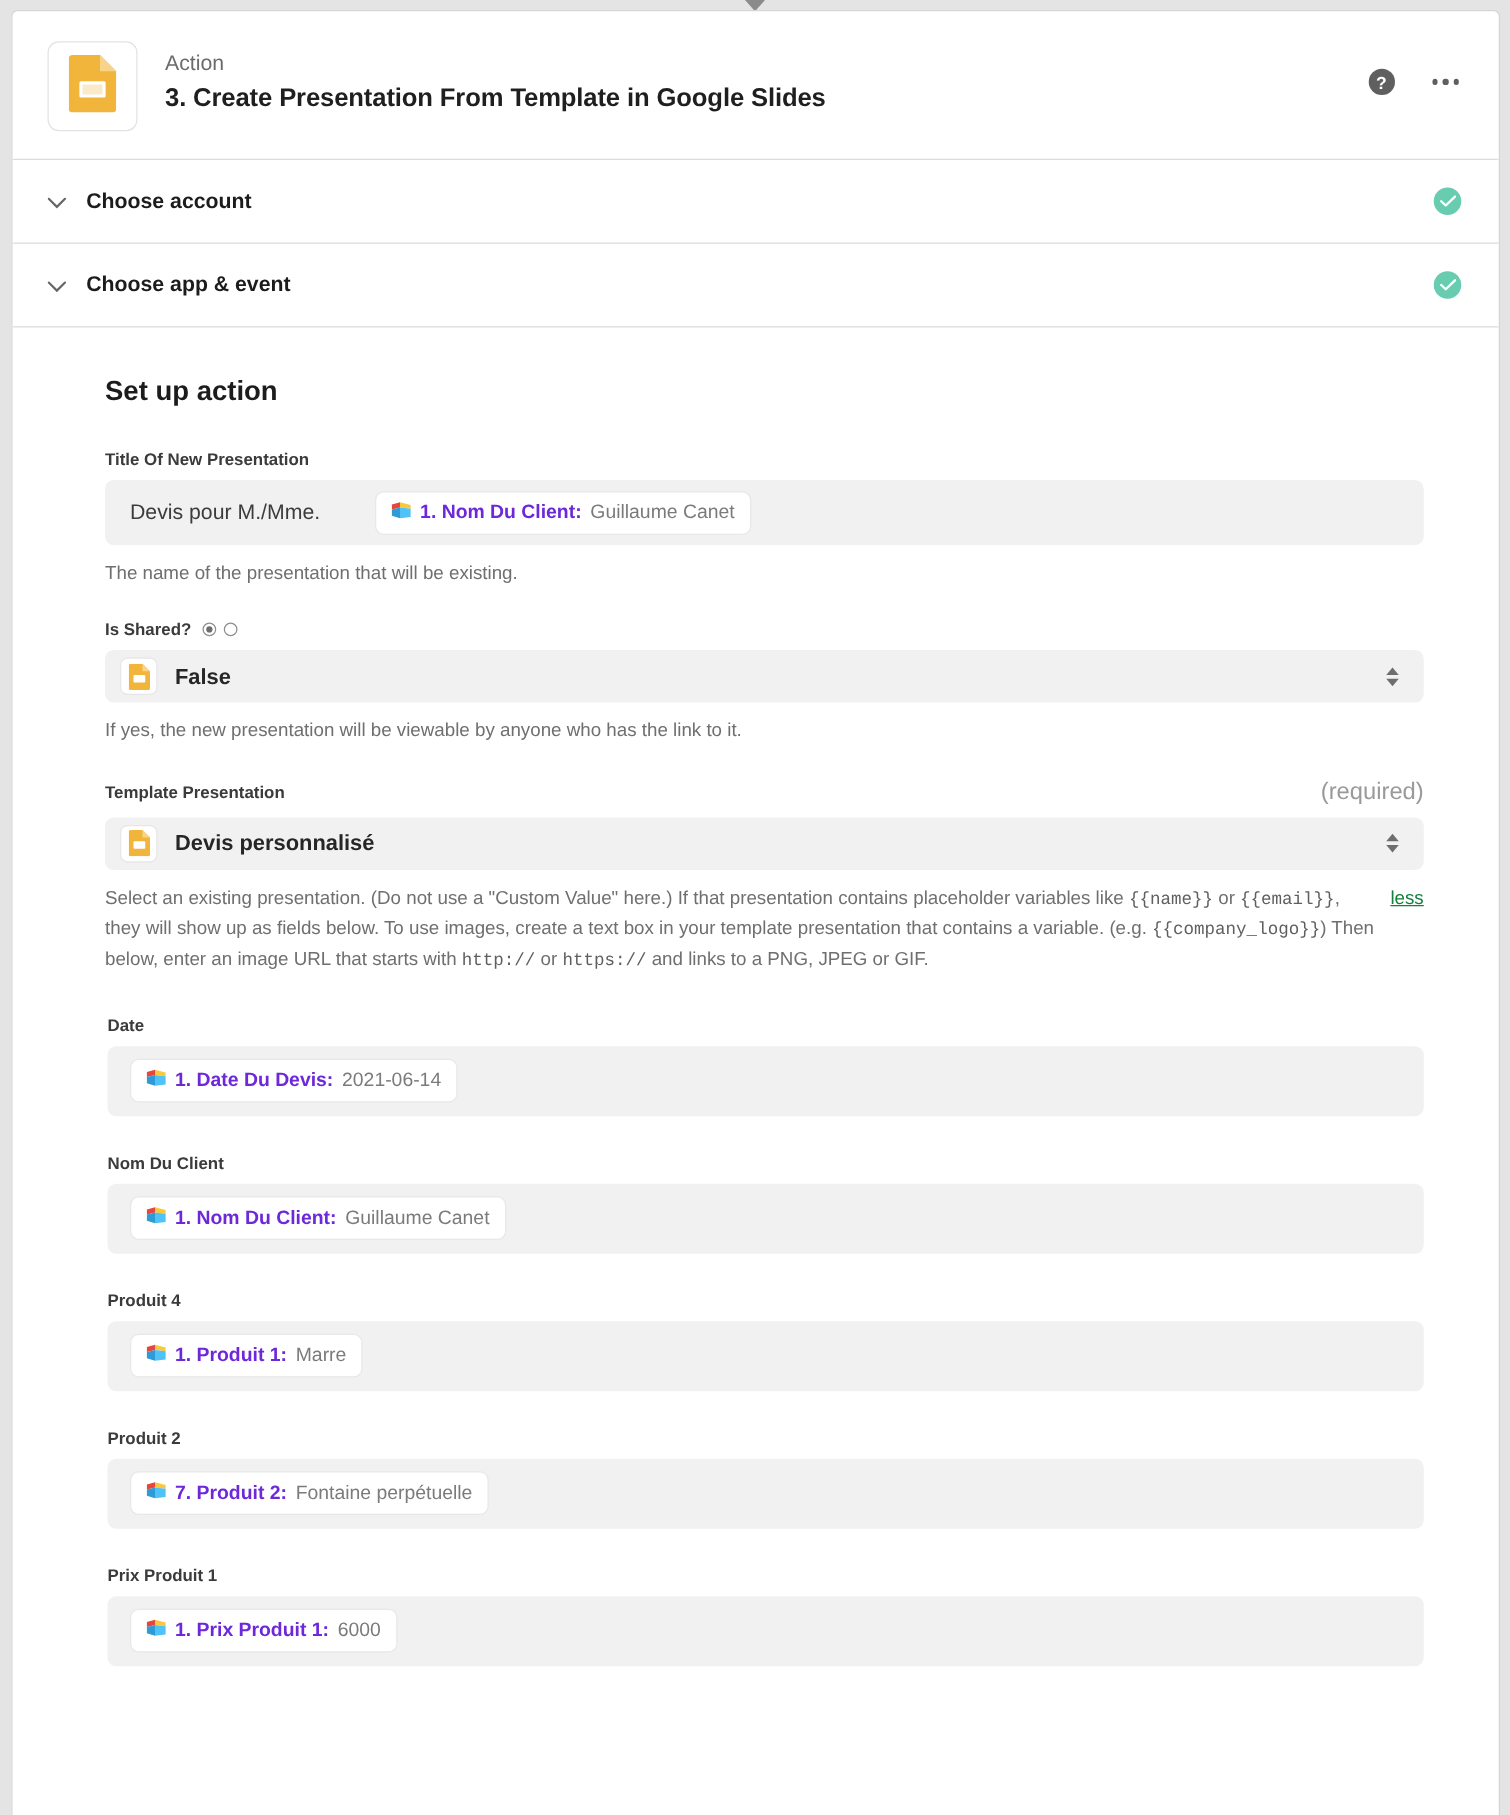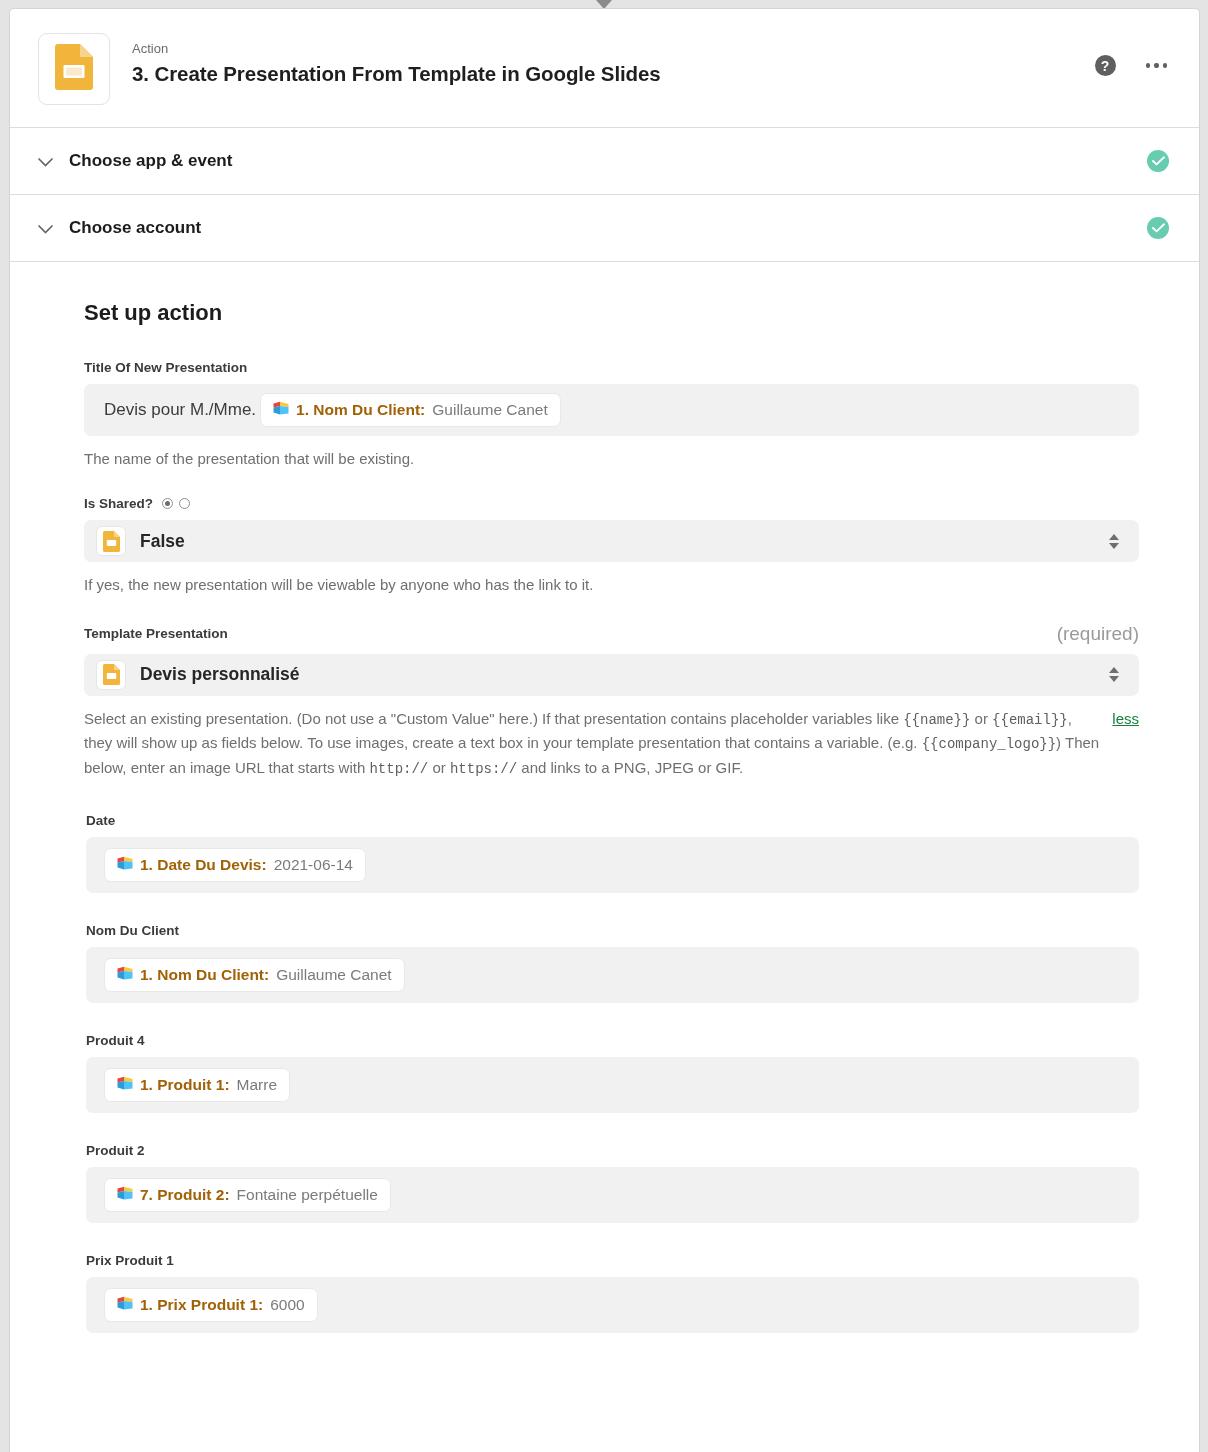--- a/index.html
+++ b/index.html
@@ -27,21 +27,21 @@
     overflow: hidden;
   }
   
   .hdr { display: flex; align-items: flex-start; padding: 24px 22px 22px 28px; border-bottom: 1px solid #dcdcdc; }
   .app-tile {
     width: 72px; height: 72px; flex: none;
     border: 1px solid #e3e3e3; border-radius: 9px;
     background: #fff; display: flex; align-items: center; justify-content: center;
   }
   .hdr-text { margin-left: 22px; padding-top: 7px; flex: 1; }
-  .kicker { font-size: 13px; color: #6b6b6b; line-height: 1.35; }
+  .kicker { font-size: 17px; color: #6b6b6b; line-height: 1.35; }
   .step-title { font-size: 20.5px; font-weight: bold; color: #1f1f1f; margin-top: 4px; letter-spacing: -0.1px; }
   .hdr-actions { display: flex; align-items: center; gap: 30px; padding-top: 22px; padding-right: 10px; }
   .help-ic { width: 21px; height: 21px; border-radius: 50%; background: #5f5f5f; color: #fff;
              font-size: 14px; font-weight: bold; display: flex; align-items: center; justify-content: center; cursor: pointer; }
   .dots { display: flex; gap: 4px; cursor: pointer; }
   .dots i { width: 4.5px; height: 4.5px; border-radius: 50%; background: #5f5f5f; display: block; }
 
   
   .crow { display: flex; align-items: center; padding: 22px 22px 22px 28px; border-bottom: 1px solid #dcdcdc; cursor: pointer; }
   .chev { width: 26px; color: #555; font-size: 17px; flex: none; line-height: 1; }
@@ -64,29 +64,29 @@
   .radio { width: 11px; height: 11px; border-radius: 50%; border: 1px solid #8e8e8e; background: #fff;
            display: inline-flex; align-items: center; justify-content: center; cursor: pointer; }
   .radio.on::after { content: ""; width: 5px; height: 5px; border-radius: 50%; background: #6d6d6d; }
   .radio-group { display: flex; gap: 6px; align-items: center; }
 
   .input-box {
     background: #f1f1f1; border-radius: 7px; min-height: 52px;
     display: flex; align-items: center; padding: 0 16px; gap: 0;
     cursor: text;
   }
-  .input-box.tall { height: 52px; }
+  .input-box.tall { height: 52px; gap: 40px; }
   .txt-frag { font-size: 17px; color: #3c3c3c; padding: 0 4px; }
 
   .pill {
     display: inline-flex; align-items: center; gap: 7px;
     background: #ffffff; border: 1px solid #e8e8e8; border-radius: 7px;
     padding: 7px 12px; font-size: 15.5px; white-space: nowrap; cursor: pointer;
   }
-  .pill .pk { font-weight: bold; color: #a16207; }
+  .pill .pk { font-weight: bold; color: #6d28d9; }
   .pill .pv { color: #7b7b7b; }
 
   .select-box {
     background: #f1f1f1; border-radius: 7px; height: 42px;
     display: flex; align-items: center; padding: 0 12px 0 12px; cursor: pointer;
     position: relative;
   }
   .sel-icon-wrap {
     width: 30px; height: 30px; background: #fff; border: 1px solid #e6e6e6; border-radius: 6px;
     display: flex; align-items: center; justify-content: center; flex: none;
@@ -136,35 +136,35 @@
         </div>
     </div>
   </div>
 
   <div class="crow">
     <span class="chev">
       <svg width="15" height="9" viewBox="0 0 15 9">
           <path d="M1,1 L7.5,7.5 L14,1" fill="none" stroke="#666" stroke-width="1.7" stroke-linecap="round"></path>
         </svg>
     </span>
-    <span class="crow-label">Choose app &amp; event</span>
+    <span class="crow-label">Choose account</span>
     <span class="check">
       <svg width="13" height="10" viewBox="0 0 13 10">
           <path d="M1,5 L4.6,8.4 L12,1.3" fill="none" stroke="#fff" stroke-width="1.9" stroke-linecap="round" stroke-linejoin="round"></path>
         </svg>
     </span>
   </div>
 
   <div class="crow">
     <span class="chev">
       <svg width="15" height="9" viewBox="0 0 15 9">
           <path d="M1,1 L7.5,7.5 L14,1" fill="none" stroke="#666" stroke-width="1.7" stroke-linecap="round"></path>
         </svg>
     </span>
-    <span class="crow-label">Choose account</span>
+    <span class="crow-label">Choose app &amp; event</span>
     <span class="check">
       <svg width="13" height="10" viewBox="0 0 13 10">
           <path d="M1,5 L4.6,8.4 L12,1.3" fill="none" stroke="#fff" stroke-width="1.9" stroke-linecap="round" stroke-linejoin="round"></path>
         </svg>
     </span>
   </div>
 
   <div class="body">
     <div class="section-title">Set up action</div>
 

